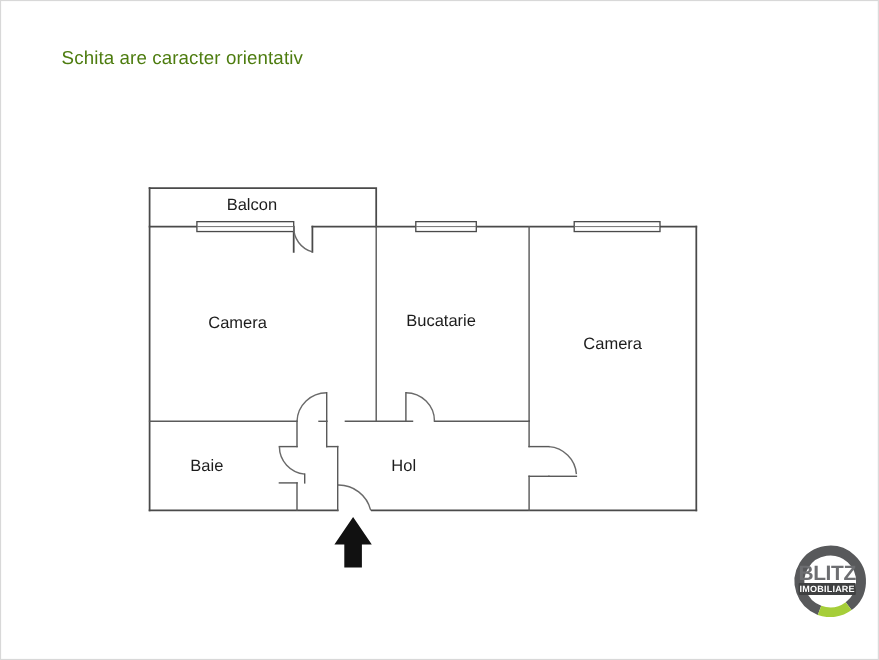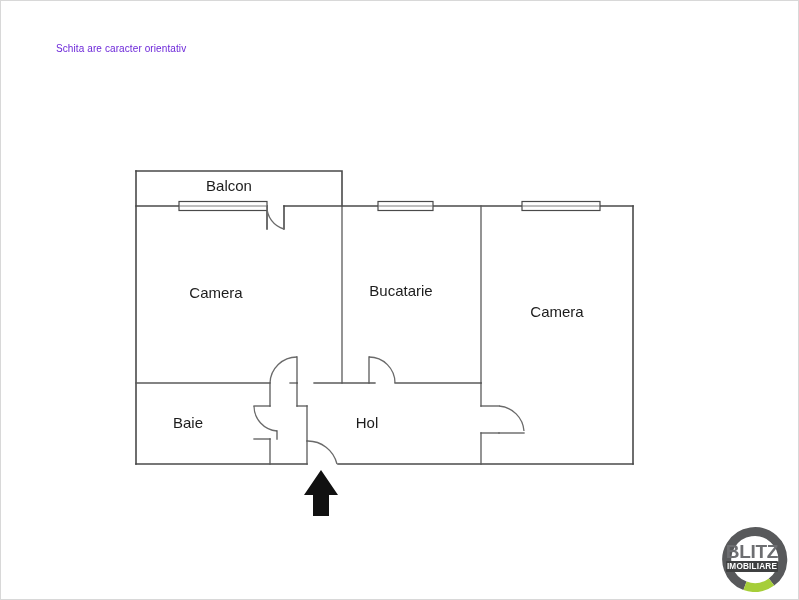--- a/index.html
+++ b/index.html
@@ -15,22 +15,22 @@
     overflow: hidden;
     font-family: "Liberation Sans", sans-serif;
     background: #ffffff;
     border: 1px solid #d8d8d8;
     box-sizing: border-box;
   }
   #plan-title {
     position: absolute;
     left: 55px;
     top: 42px;
-    font-size: 10px;
-    color: #6d28d9;
+    font-size: 17px;
+    color: #4d7c0f;
     letter-spacing: 0.1px;
     white-space: nowrap;
   }
   #floorplan-svg {
     position: absolute;
     left: 0;
     top: 0;
     width: 799px;
     height: 600px;
   }
@@ -68,21 +68,21 @@
     text-anchor: middle;
     dominant-baseline: middle;
   }
   .entry-arrow {
     fill: #111111;
     stroke: none;
   }
   #logo-wrap {
     position: absolute;
     left: 714px;
-    top: 519px;
+    top: 488px;
     width: 74px;
     height: 72px;
   }
   #logo-svg { width: 74px; height: 72px; display: block; }
   .logo-ring-dark { fill: none; stroke: #58595b; stroke-width: 9; }
   .logo-ring-green { fill: none; stroke: #a6ce39; stroke-width: 9; }
   .logo-blitz-text {
     font-family: "Liberation Sans", sans-serif;
     font-size: 19px;
     font-weight: bold;

